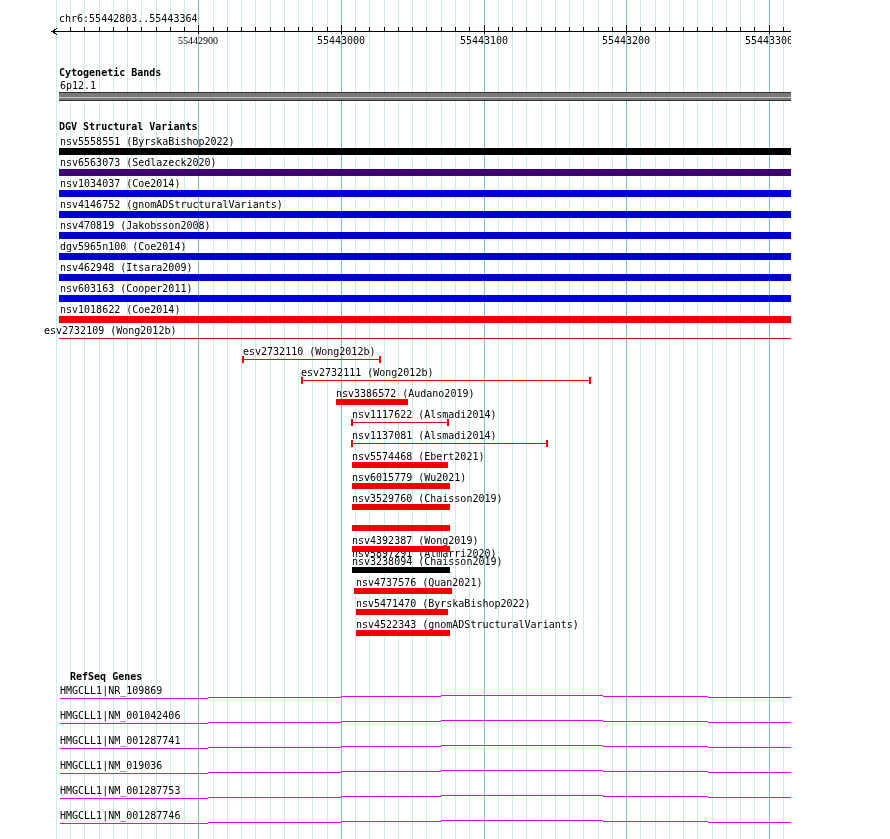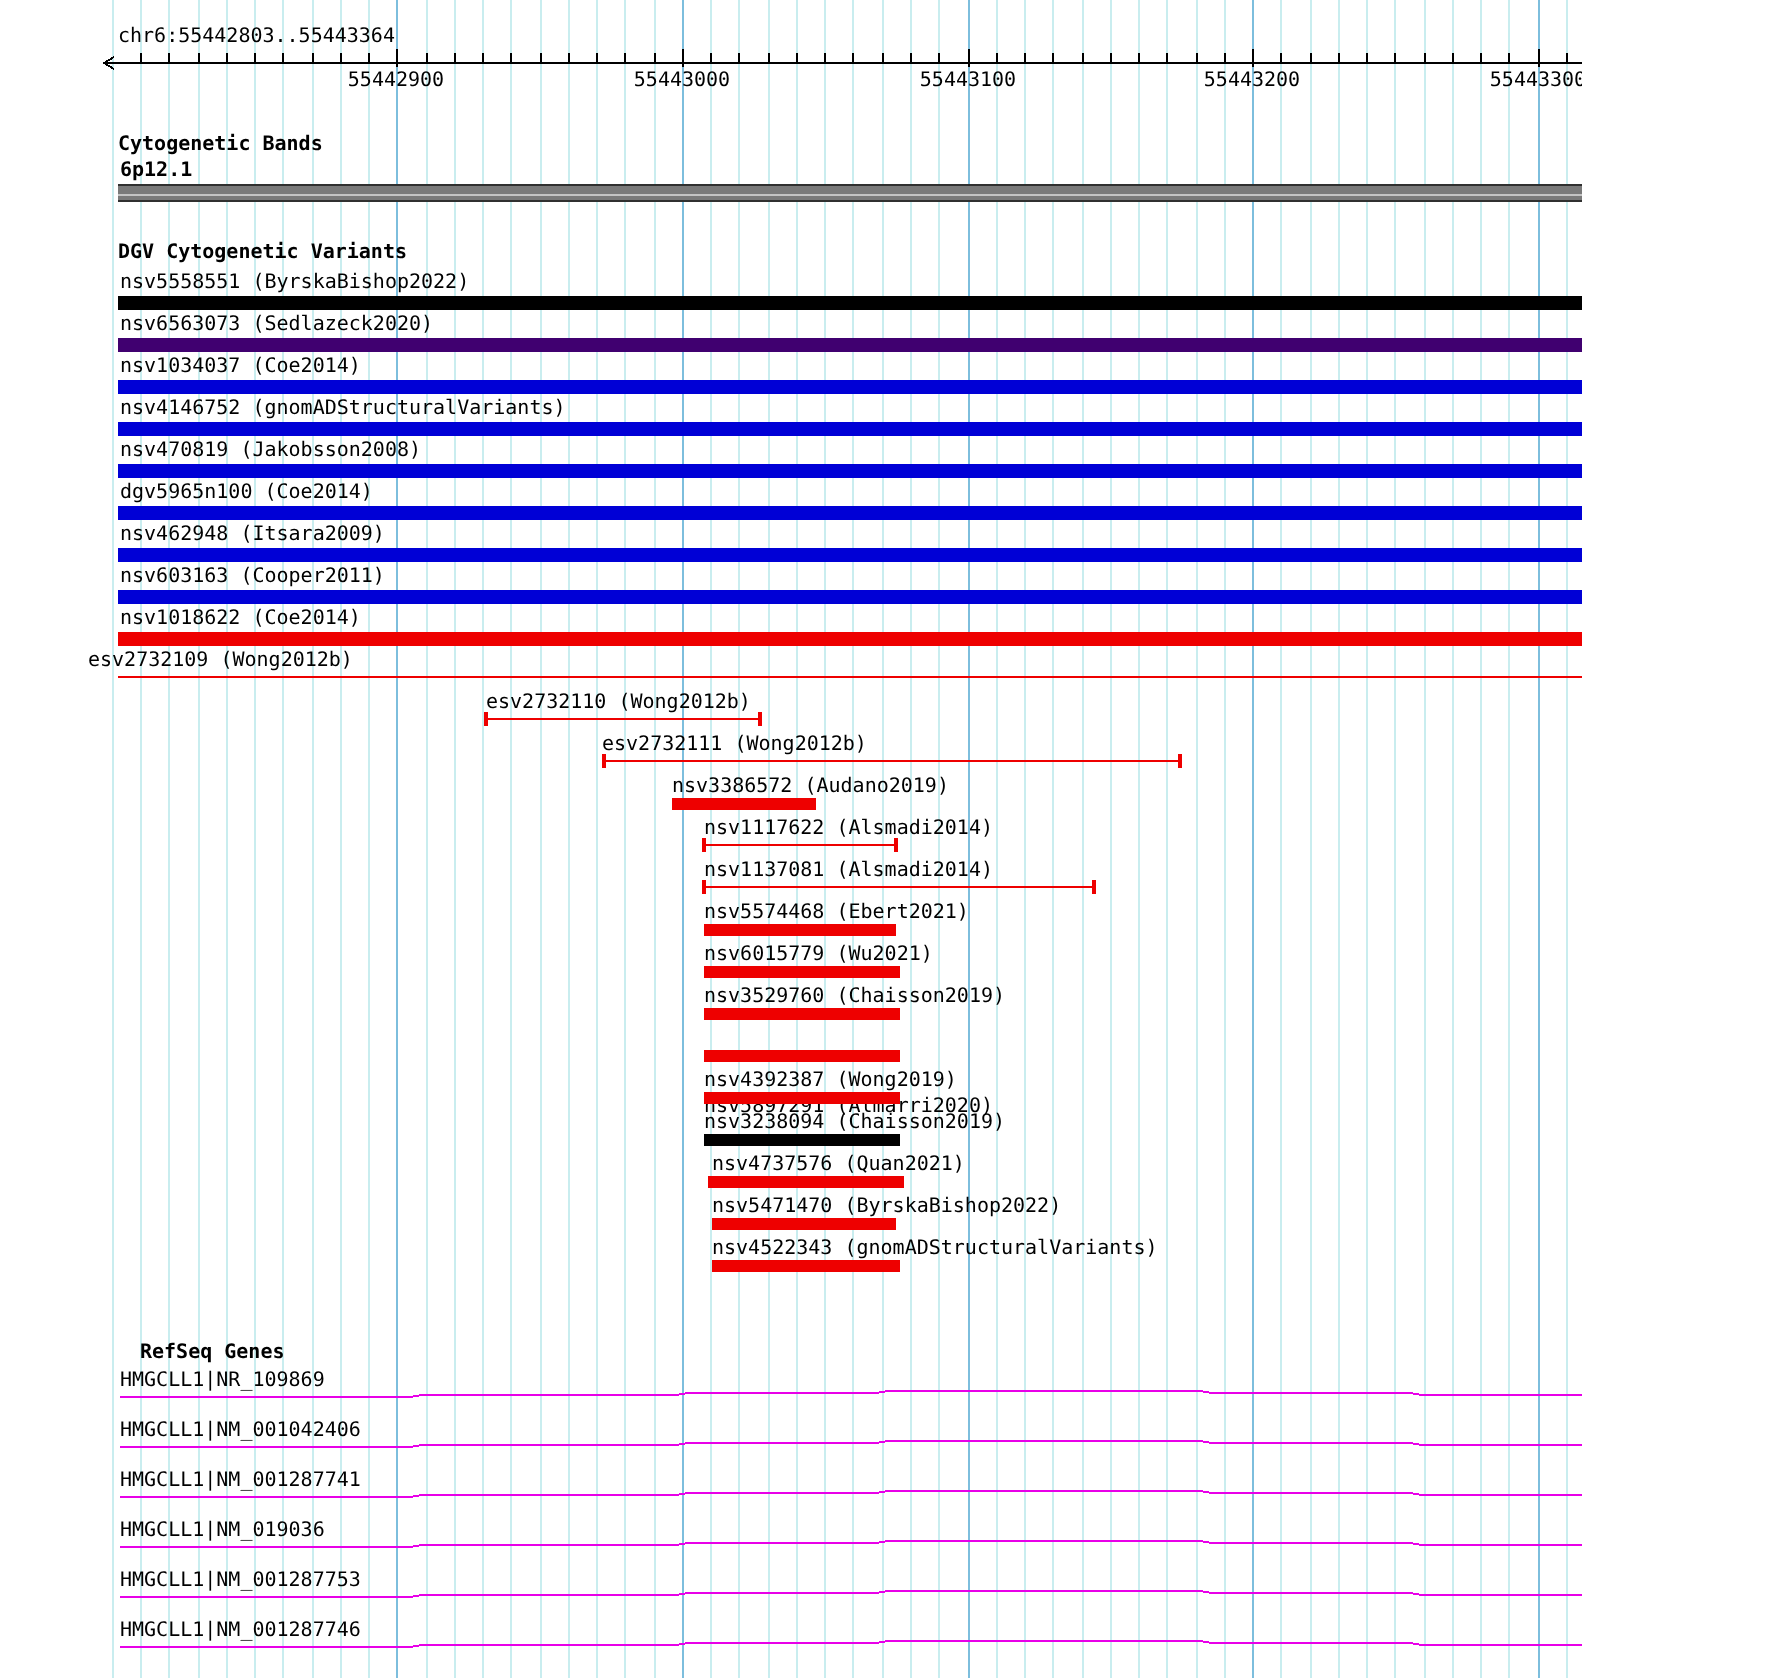--- a/index.html
+++ b/index.html
@@ -144,32 +144,32 @@
       <line x1="754.5" y1="26.5" x2="754.5" y2="31.5"></line>
       <line x1="769.5" y1="24.5" x2="769.5" y2="33.5"></line>
       <line x1="783.5" y1="26.5" x2="783.5" y2="31.5"></line>
       <line x1="797.5" y1="26.5" x2="797.5" y2="31.5"></line>
       <line x1="812.5" y1="26.5" x2="812.5" y2="31.5"></line>
       <line x1="826.5" y1="26.5" x2="826.5" y2="31.5"></line>
       <line x1="840.5" y1="26.5" x2="840.5" y2="31.5"></line>
       <line x1="854.5" y1="26.5" x2="854.5" y2="31.5"></line>
     </svg>
   <div id="ruler-labels">
-      <span class="ruler-label" style="left: 198px; top: 35px;">55442900</span>
+      <span class="ruler-label" style="left: 198px; top: 35px; font-family: Liberation Serif, serif;">55442900</span>
       <span class="ruler-label" style="left: 341px; top: 35px;">55443000</span>
       <span class="ruler-label" style="left: 484px; top: 35px;">55443100</span>
       <span class="ruler-label" style="left: 626px; top: 35px;">55443200</span>
       <span class="ruler-label" style="left: 769px; top: 35px;">55443300</span>
     </div>
 
   <span class="hdr" style="left: 59px; top: 67px;" id="cyto-header">Cytogenetic Bands</span>
-  <span class="label" style="left: 60px; top: 80px; font-weight: bold;" id="cyto-band-label">6p12.1</span>
+  <span class="label" style="left: 60px; top: 80px;" id="cyto-band-label">6p12.1</span>
   <div id="cytoband-bar" style="left: 59px; top: 92px; width: 803px;"></div>
 
-  <span class="hdr" style="left: 59px; top: 121px;" id="dgv-header">DGV Cytogenetic Variants</span>
+  <span class="hdr" style="left: 59px; top: 121px;" id="dgv-header">DGV Structural Variants</span>
   <div class="variant">
       <span class="label vlabel" style="left: 60px; top: 136px;">nsv5558551 (ByrskaBishop2022)</span>
       <div class="vbar" style="left: 59px; top: 148px; width: 803px; height: 7px; background: rgb(0, 0, 0);"></div>
     </div>
   <div class="variant">
       <span class="label vlabel" style="left: 60px; top: 157px;">nsv6563073 (Sedlazeck2020)</span>
       <div class="vbar" style="left: 59px; top: 169px; width: 803px; height: 7px; background: rgb(64, 0, 112);"></div>
     </div>
   <div class="variant">
       <span class="label vlabel" style="left: 60px; top: 178px;">nsv1034037 (Coe2014)</span>

